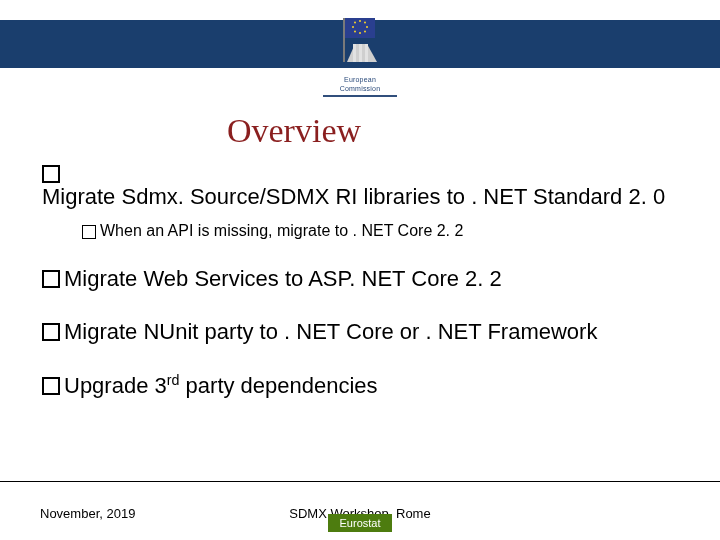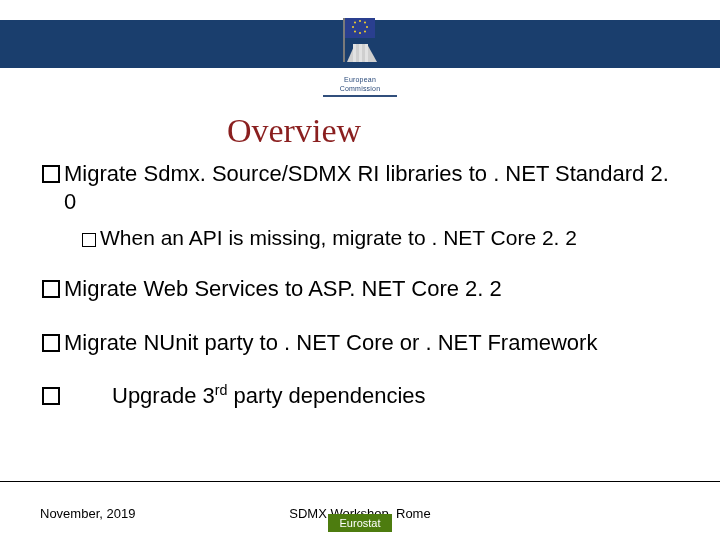--- a/index.html
+++ b/index.html
@@ -78,23 +78,23 @@
     display: inline-block;
     width: 14px;
     height: 14px;
     border: 2px solid #000;
     margin-right: 4px;
     margin-top: 5px;
     flex: 0 0 auto;
   }
   .subrow {
     display: flex;
-    align-items: center;
+    align-items: flex-start;
     margin: 10px 0 24px 40px;
-    font-size: 21px;
+    font-size: 16px;
   }
   .sub-box {
     display: inline-block;
     width: 12px;
     height: 12px;
     border: 1.5px solid #000;
     margin-right: 4px;
     margin-top: 4px;
     flex: 0 0 auto;
   }
@@ -165,41 +165,41 @@
     </svg>
     <div class="logo-label">European</div>
     <div class="logo-label">Commission</div>
     <div class="logo-rule"></div>
   </div>
 
   <div class="title">Overview</div>
 
   <div class="content">
 
-    <div class="row" style="margin-bottom:6px;">
+    <div class="row" style="margin-bottom:6px;flex-direction:column;">
       <span class="bullet-box"></span>
       <span>Migrate Sdmx. Source/SDMX RI libraries to . NET Standard 2. 0</span>
     </div>
 
     <div class="subrow">
       <span class="sub-box"></span>
       <span>When an API is missing, migrate to . NET Core 2. 2</span>
     </div>
 
     <div class="row">
       <span class="bullet-box"></span>
       <span>Migrate Web Services to ASP. NET Core 2. 2</span>
     </div>
 
     <div class="row">
       <span class="bullet-box"></span>
       <span>Migrate NUnit party to . NET Core or . NET Framework</span>
     </div>
 
-    <div class="row" style="margin-bottom:0;gap:48px;">
+    <div class="row" style="margin-bottom:0;">
       <span class="bullet-box"></span>
       <span>
         <span>Upgrade 3</span><sup>rd</sup><span> party dependencies</span>
       </span>
     </div>
 
   </div>
 
   <div class="hr upper"></div>
 

